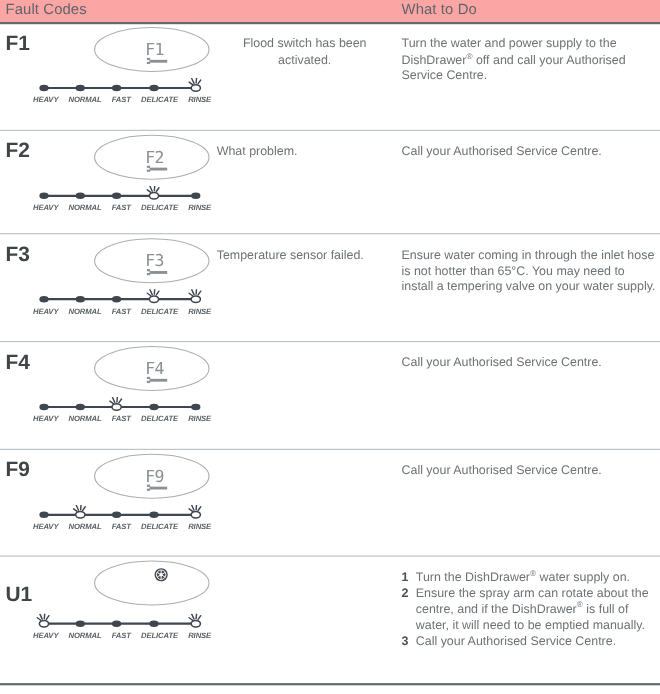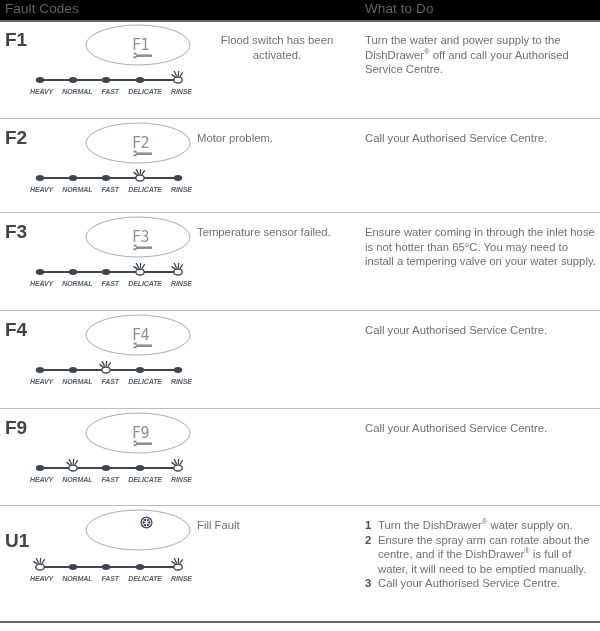--- a/index.html
+++ b/index.html
@@ -8,21 +8,21 @@
     background:#ffffff;
     font-family:"Liberation Sans", sans-serif;
     color:#6d7276;
     overflow:hidden;
   }
   #sheet{position:relative;width:600px;height:631px;}
 
   
   .thead{
     position:absolute;left:0;top:0;width:600px;height:20px;
-    background:#000000;
+    background:#fca5a5;
   }
   .thead .hcell{
     position:absolute;top:1px;
     font-size:13.5px;color:#5e6469;letter-spacing:.1px;
     white-space:nowrap;
   }
   .hc0{left:5px;}
   .hc1{left:197px;}
   .hc2{left:365px;}
   .rule-dark{
@@ -156,21 +156,21 @@
             <ellipse cx="148" cy="9" rx="4.2" ry="3" fill="#3f4650"></ellipse>
           </svg>
        <div class="striplabels">
          <span>HEAVY</span>
             <span>NORMAL</span>
             <span>FAST</span>
             <span>DELICATE</span>
             <span>RINSE</span>
        </div>
      </div>
-        <div class="cause" style="top:12px;">Motor problem.</div>
+        <div class="cause" style="top:12px;">What problem.</div>
         <div class="todo" style="top:12px;">Call your Authorised Service Centre.</div>
       </div>
       <div class="row" style="top: 213px; height: 97px;">
         <div class="code" style="top:8px;">F3</div>
         <div class="lcd" style="left:84px;top:2px;">
       <svg width="108" height="44" viewBox="0 0 108 44">
         <ellipse cx="54" cy="22" rx="52" ry="20" fill="none" stroke="#a9aeb2" stroke-width="1"></ellipse>
       </svg>
           <span class="seg" style="left:48px;top:13px;">F3</span>
              <span style="position:absolute;left:48px;top:29px;">
@@ -322,21 +322,20 @@
             <ellipse cx="148" cy="9" rx="4.2" ry="3" fill="#ffffff" stroke="#3f4650" stroke-width="1.4"></ellipse>
           </svg>
        <div class="striplabels">
          <span>HEAVY</span>
             <span>NORMAL</span>
             <span>FAST</span>
             <span>DELICATE</span>
             <span>RINSE</span>
        </div>
      </div>
-        <div class="cause" style="top:12px;">Fill Fault</div>
         <div class="todo" style="top:12px;">
           <ol>
             <li><span class="num">1</span>Turn the DishDrawer<sup class="reg">®</sup> water supply on.</li>
             <li><span class="num">2</span>Ensure the spray arm can rotate about the centre, and if the DishDrawer<sup class="reg">®</sup> is full of water, it will need to be emptied manually.</li>
             <li><span class="num">3</span>Call your Authorised Service Centre.</li>
           </ol>
         </div>
       </div>
     </div>
 

